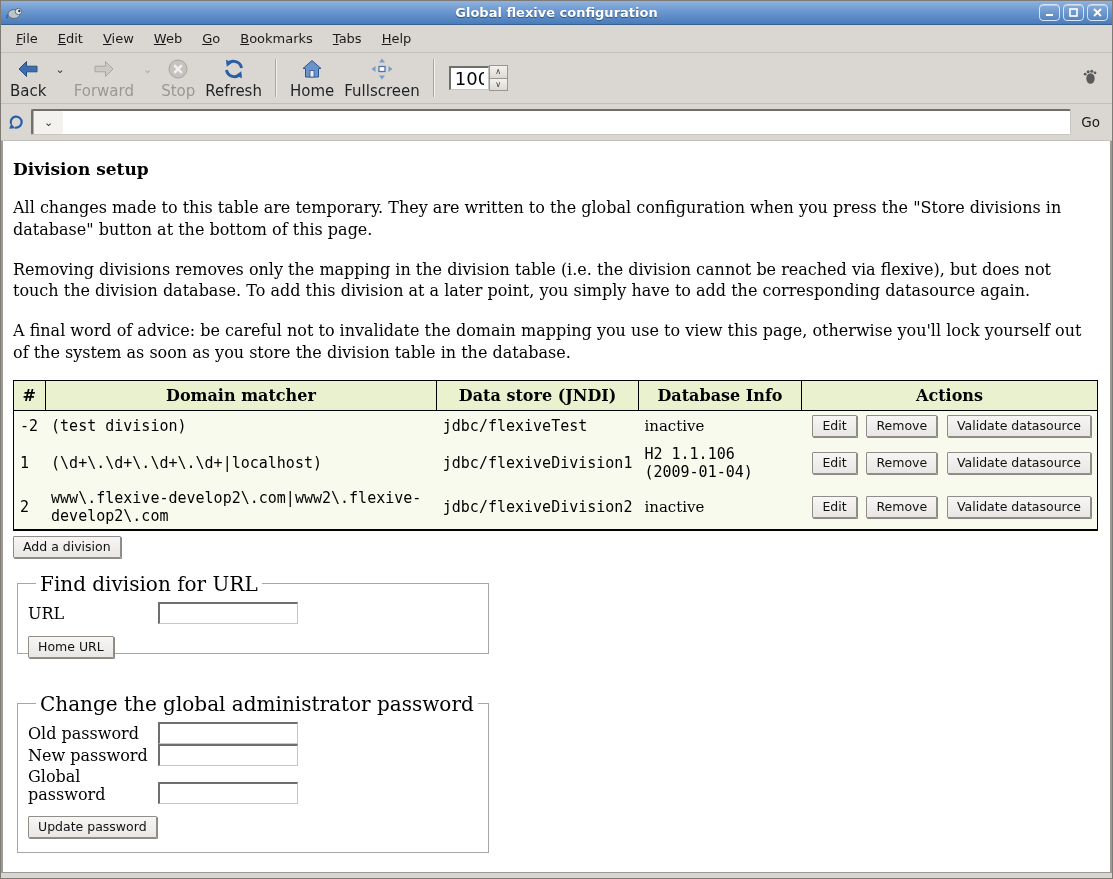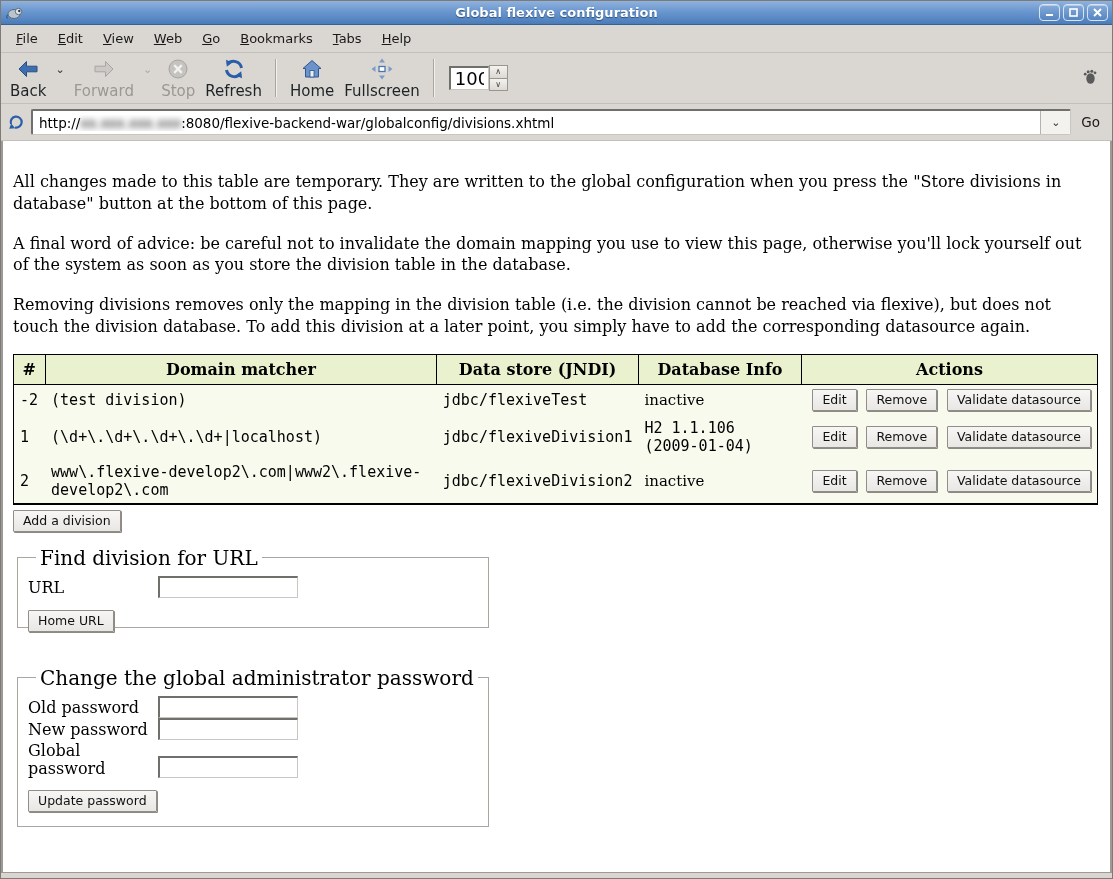--- a/index.html
+++ b/index.html
@@ -265,30 +265,30 @@
   </div>
 
   <div class="addressbar">
     <span style="display:inline-flex;">
       <svg width="18" height="18" viewBox="0 0 18 18">
         <path d="M4 11 A5.5 5.5 0 1 1 8 14.5" fill="none" stroke="#2a5ea8" stroke-width="2.2"></path>
         <polygon points="2.2,15.8 8.2,15.2 4.2,10.4" fill="#2a5ea8"></polygon>
       </svg>
     </span>
     <span class="addr-field">
-      <span class="addr-text"><span>http://</span><span class="blurred">xx.xxx.xxx.xxx</span><span>:8080/flexive-backend-war/globalconfig/divisions.xhtml</span></span>
       <button class="addr-drop">⌄</button>
     </span>
     <span class="go-label">Go</span>
   </div>
 
   <div class="content">
+    <div class="page-title">Division setup</div>
     <p>All changes made to this table are temporary. They are written to the global configuration when you press the "Store divisions in database" button at the bottom of this page.</p>
+    <p>Removing divisions removes only the mapping in the division table (i.e. the division cannot be reached via flexive), but does not touch the division database. To add this division at a later point, you simply have to add the corresponding datasource again.</p>
     <p>A final word of advice: be careful not to invalidate the domain mapping you use to view this page, otherwise you'll lock yourself out of the system as soon as you store the division table in the database.</p>
-    <p>Removing divisions removes only the mapping in the division table (i.e. the division cannot be reached via flexive), but does not touch the division database. To add this division at a later point, you simply have to add the corresponding datasource again.</p>
 
     <table class="divisions">
       <colgroup>
         <col style="width:32px">
           <col style="width:437px">
           <col style="width:173px">
           <col style="width:191px">
           <col>
       </colgroup>
       <thead>

